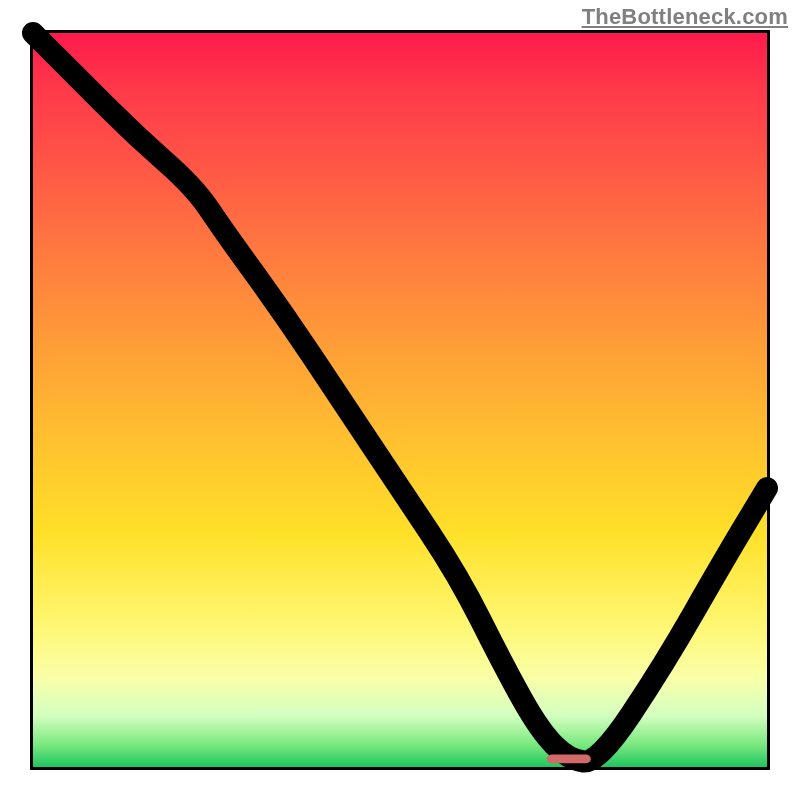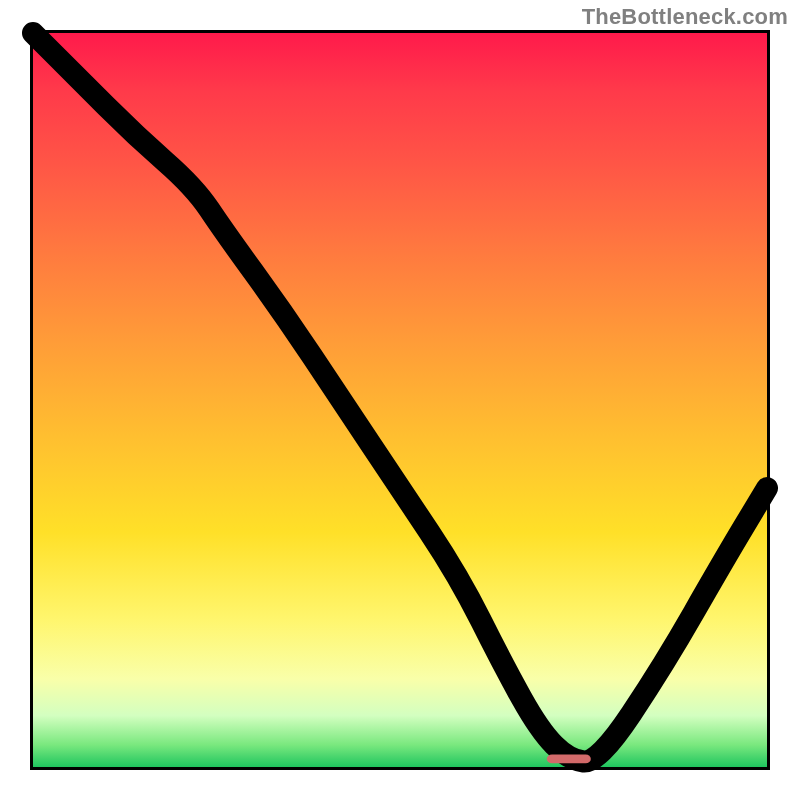--- a/index.html
+++ b/index.html
@@ -18,20 +18,21 @@
   }
   .watermark {
     position: absolute;
     top: 4px;
     right: 12px;
     font-size: 22px;
     font-weight: 600;
     color: #808080;
     letter-spacing: 0.2px;
     z-index: 10;
+    text-decoration: underline;
   }
   .plot-area {
     position: absolute;
     left: 30px;
     top: 30px;
     width: 740px;
     height: 740px;
     
     background: linear-gradient(
       to bottom,

